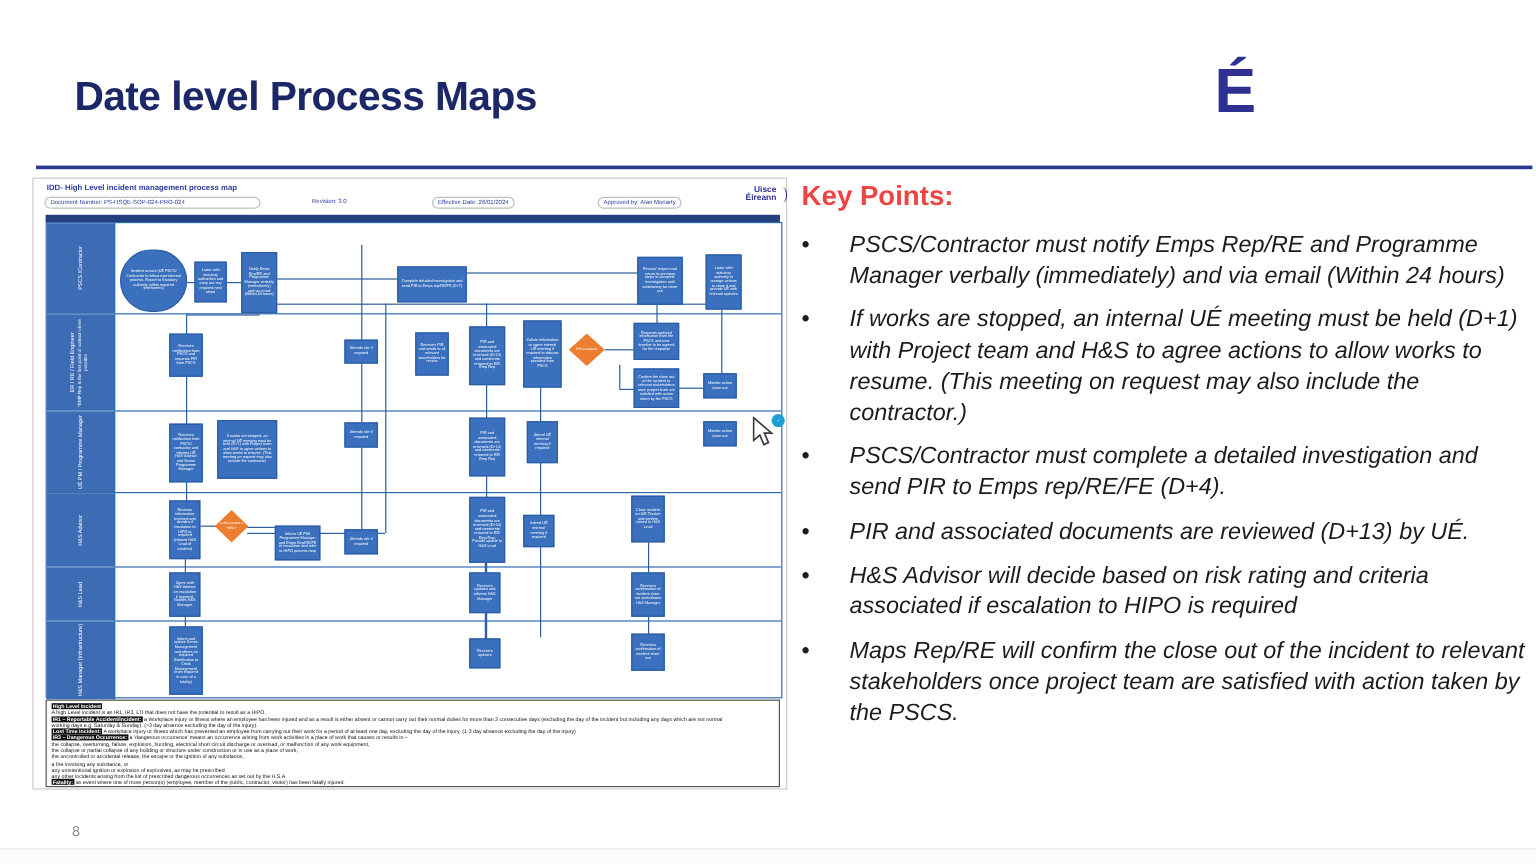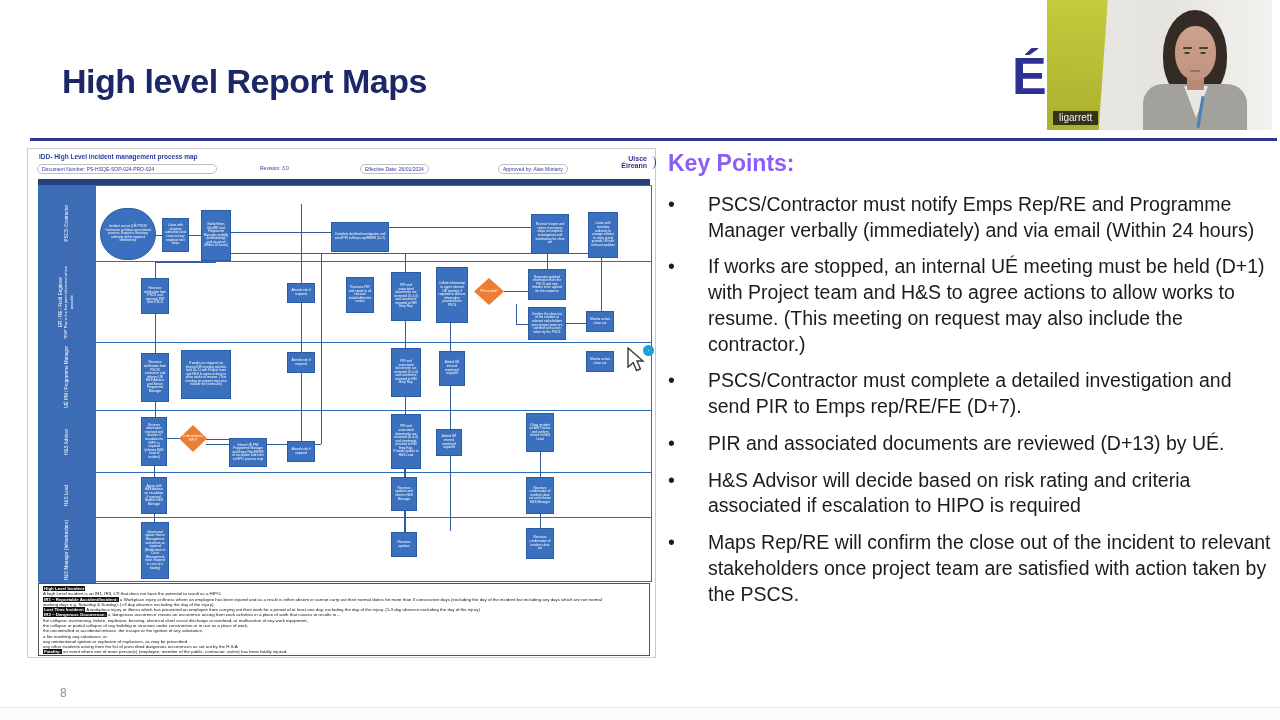--- a/index.html
+++ b/index.html
@@ -11,24 +11,24 @@
   .slide-title { position:absolute; left:62px; top:62px; font-size:34px; font-weight:bold;
                  color:#1b2766; letter-spacing:-0.5px; }
   .title-rule  { position:absolute; left:30px; top:138px; width:1247px; height:3px; background:#2b3990; }
   .logo-e      { position:absolute; left:1012px; top:46px; font-size:52px; font-weight:bold; color:#2e3192; }
   .page-number { position:absolute; left:60px; top:686px; font-size:12px; color:#8d8d8d; }
   .bottom-strip{ position:absolute; left:0; top:707px; width:1280px; height:13px;
                  background:#fbfbfb; border-top:1px solid #ececec; }
 
   
   .keypoints { position:absolute; left:668px; top:150px; width:604px; }
-  .kp-heading { font-size:23px; font-weight:bold; color:#8b5cf6; margin-bottom:15px; }
+  .kp-heading { font-size:23px; font-weight:bold; color:#ef4444; margin-bottom:15px; }
   .kp-row { display:flex; margin-bottom:11px; font-size:19.5px; color:#1c1c1c; line-height:1.32; }
   .kp-bullet { width:40px; flex:none; }
-  .kp-text { flex:1; }
+  .kp-text { flex:1;font-style:italic; }
 
   
   .diagram-panel { position:absolute; left:27px; top:148px; width:629px; height:510px;
                    background:#ffffff; border:1px solid #cbcbcb; }
   .dg-title { position:absolute; left:11px; top:4px; font-size:6.5px; font-weight:bold; color:#2d3ba0; }
   .dg-field { position:absolute; top:15px; font-size:5px; color:#2d3ba0; white-space:nowrap;
               border:1px solid #bfbfbf; border-radius:5px; padding:1px 4px; background:#fff; }
   .dg-field.plain { border:none; }
   .f-doc { left:9px;  width:180px; }
   .f-rev { left:228px; }
@@ -93,21 +93,21 @@
   
   .cursor-svg { position:absolute; left:627px; top:347px; }
   .pointer-ring { position:absolute; left:643px; top:345px; width:11px; height:11px;
                   border:5px solid #1d9fd8; border-radius:50%; background:#eaf6fc; }
 </style>
 </head>
 <body>
 
 <div class="slide">
 
-  <div class="slide-title">High level Report Maps</div>
+  <div class="slide-title">Date level Process Maps</div>
   <div class="title-rule"></div>
   <div class="logo-e">É</div>
 
   <div class="diagram-panel">
     <div class="dg-title">IDD- High Level incident management process map</div>
     <div class="dg-field f-doc">Document Number: PS-HSQE-SOP-024-PRO-024</div>
     <div class="dg-field plain f-rev">Revision: 3.0</div>
     <div class="dg-field f-eff">Effective Date: 26/01/2024</div>
     <div class="dg-field f-app">Approved by: Alan Moriarty</div>
     <div class="ue-logo">
@@ -241,56 +241,39 @@
         <div class="kp-row">
           <span class="kp-bullet">•</span>
           <span class="kp-text">PSCS/Contractor must notify Emps Rep/RE and Programme Manager verbally (immediately) and via email (Within 24 hours)</span>
         </div>
         <div class="kp-row">
           <span class="kp-bullet">•</span>
           <span class="kp-text">If works are stopped, an internal UÉ meeting must be held (D+1) with Project team and H&amp;S to agree actions to allow works to resume.  (This meeting on request may also include the contractor.)</span>
         </div>
         <div class="kp-row">
           <span class="kp-bullet">•</span>
-          <span class="kp-text">PSCS/Contractor must complete a detailed investigation and send PIR to Emps rep/RE/FE (D+7).</span>
+          <span class="kp-text">PSCS/Contractor must complete a detailed investigation and send PIR to Emps rep/RE/FE (D+4).</span>
         </div>
         <div class="kp-row">
           <span class="kp-bullet">•</span>
           <span class="kp-text">PIR and associated documents are reviewed (D+13) by UÉ.</span>
         </div>
         <div class="kp-row">
           <span class="kp-bullet">•</span>
           <span class="kp-text">H&amp;S Advisor will decide based on risk rating and criteria associated if escalation to HIPO is required</span>
         </div>
         <div class="kp-row">
           <span class="kp-bullet">•</span>
           <span class="kp-text">Maps Rep/RE will confirm the close out of the incident to relevant stakeholders once project team are satisfied with action taken by the PSCS.</span>
         </div>
       </div>
   </div>
 
   <div class="page-number">8</div>
   <div class="bottom-strip"></div>
 
-  <div class="webcam">
-    <div class="wc-stripe"></div>
-    <div>
-      <div class="wc-hair"></div>
-      <div class="wc-body"></div>
-      <div class="wc-shirt"></div>
-      <div class="wc-lanyard"></div>
-      <div class="wc-neck"></div>
-      <div class="wc-face"></div>
-      <div class="wc-brow l"></div>
-      <div class="wc-brow r"></div>
-      <div class="wc-eye l"></div>
-      <div class="wc-eye r"></div>
-      <div class="wc-mouth"></div>
-    </div>
-    <div class="wc-nametag">ligarrett</div>
-  </div>
 
   <svg class="cursor-svg" width="18" height="26">
     <polygon points="1,1 1,20 6.2,15.6 9.6,23.5 13.4,21.8 10,14 16,14" fill="#ffffff" stroke="#3a3a3a" stroke-width="1.4"></polygon>
   </svg>
   <div class="pointer-ring"></div>
 
 </div>
 
 </body></html>

